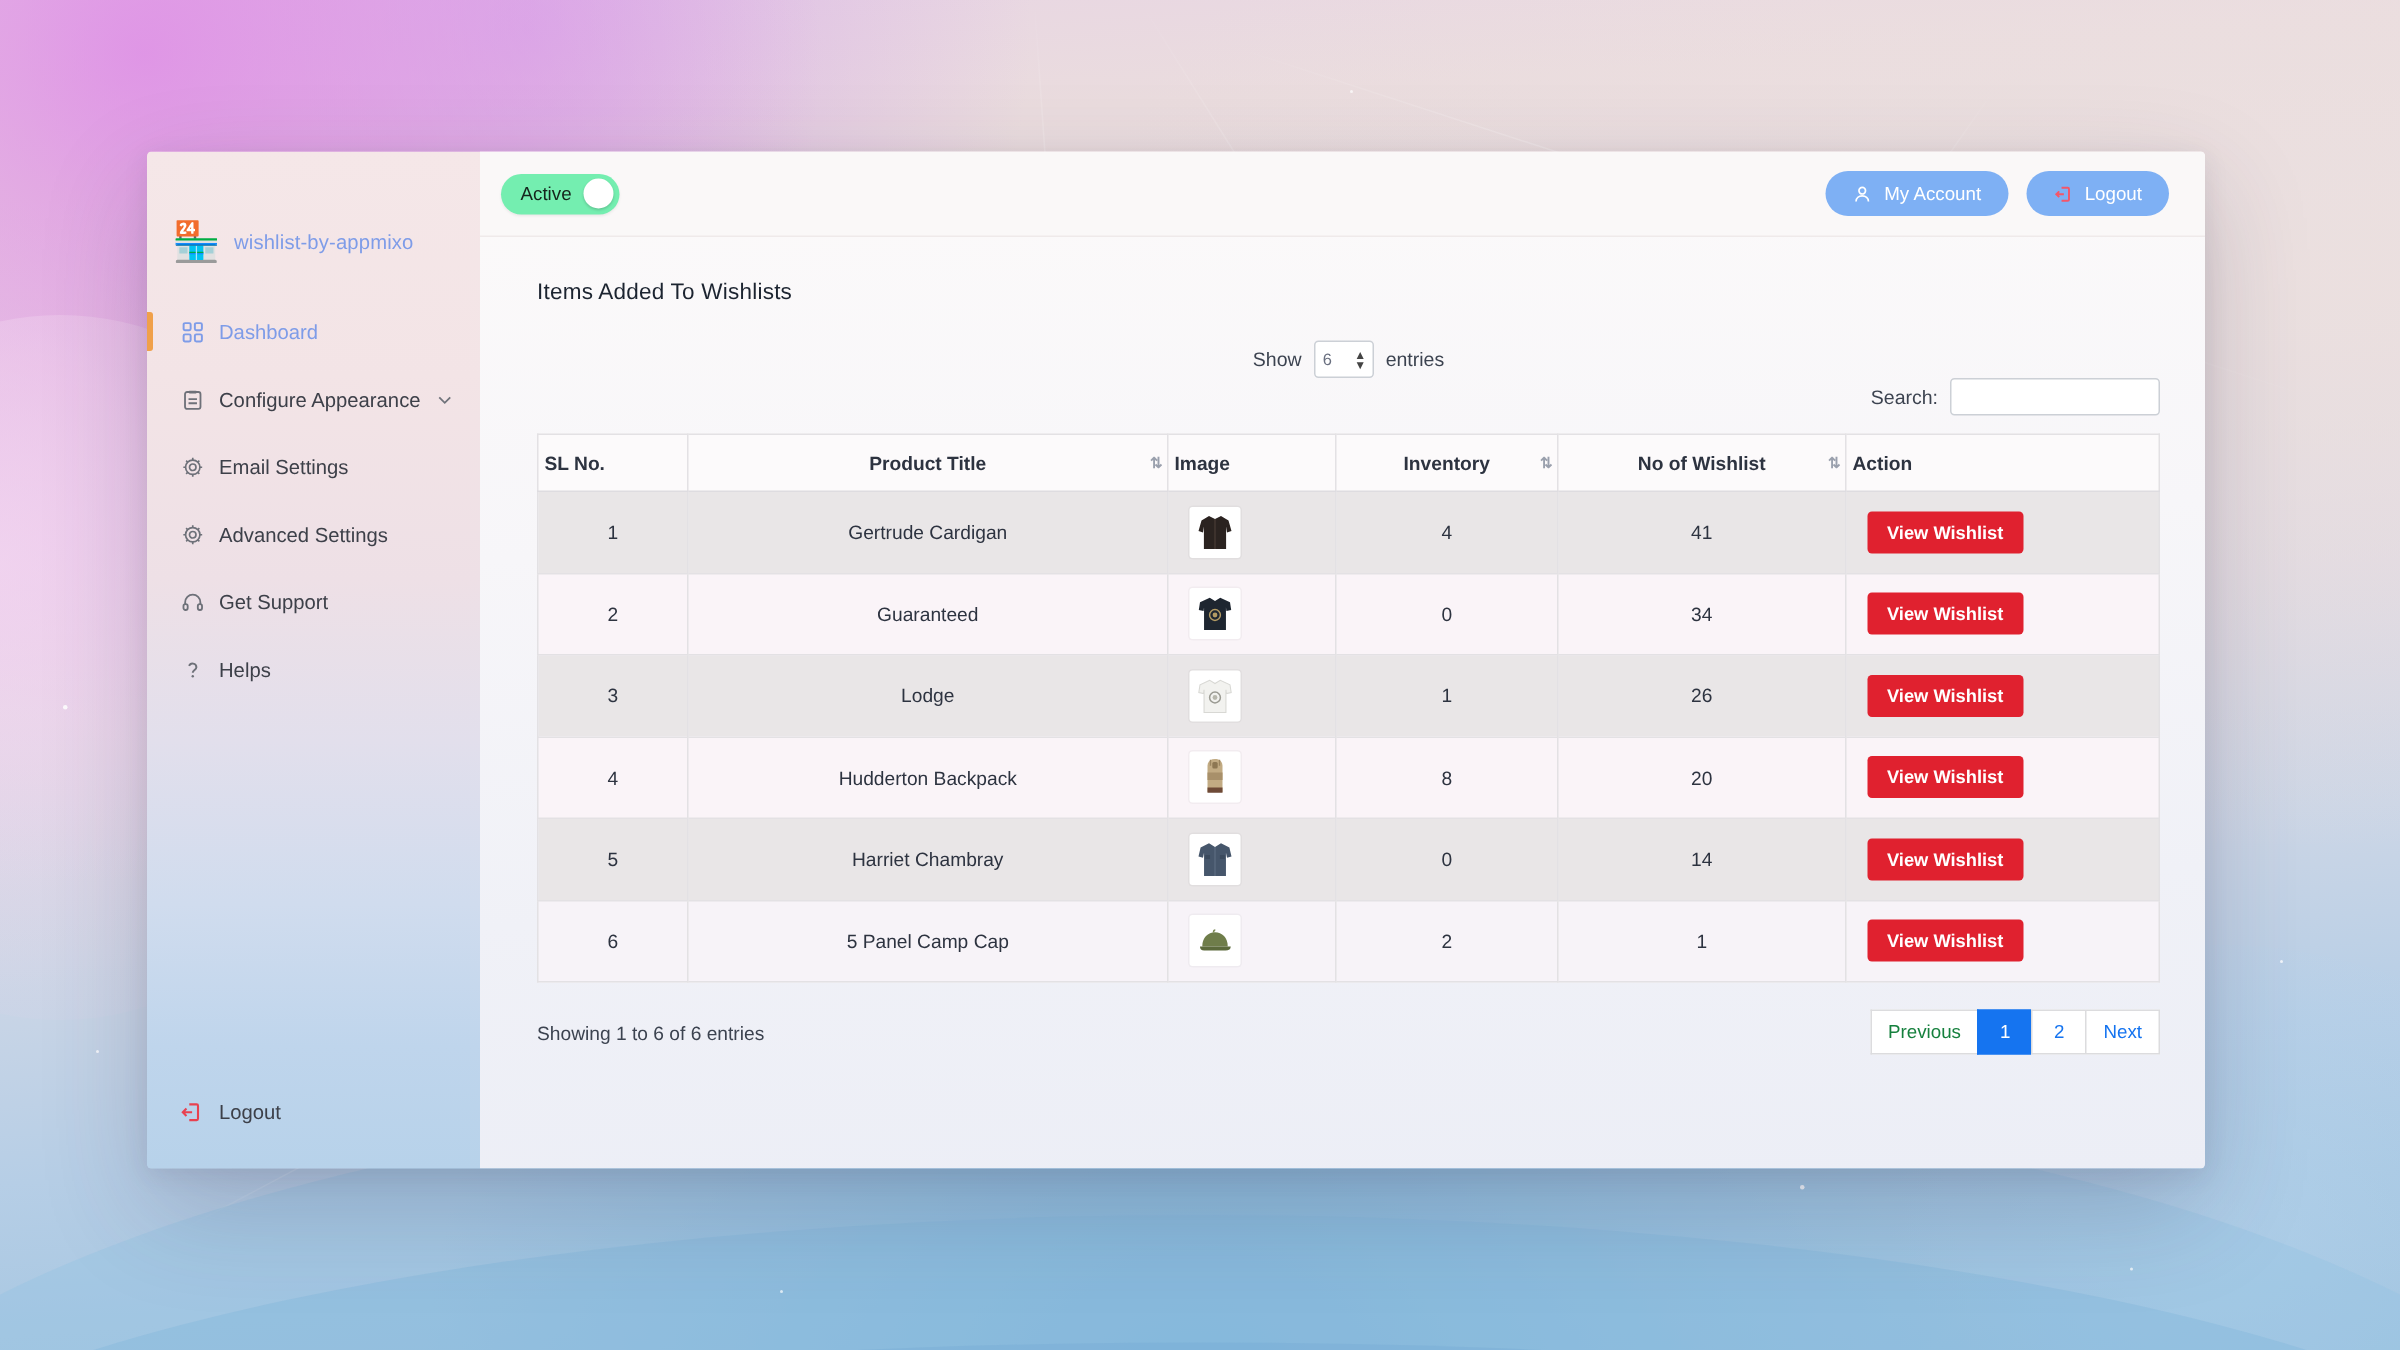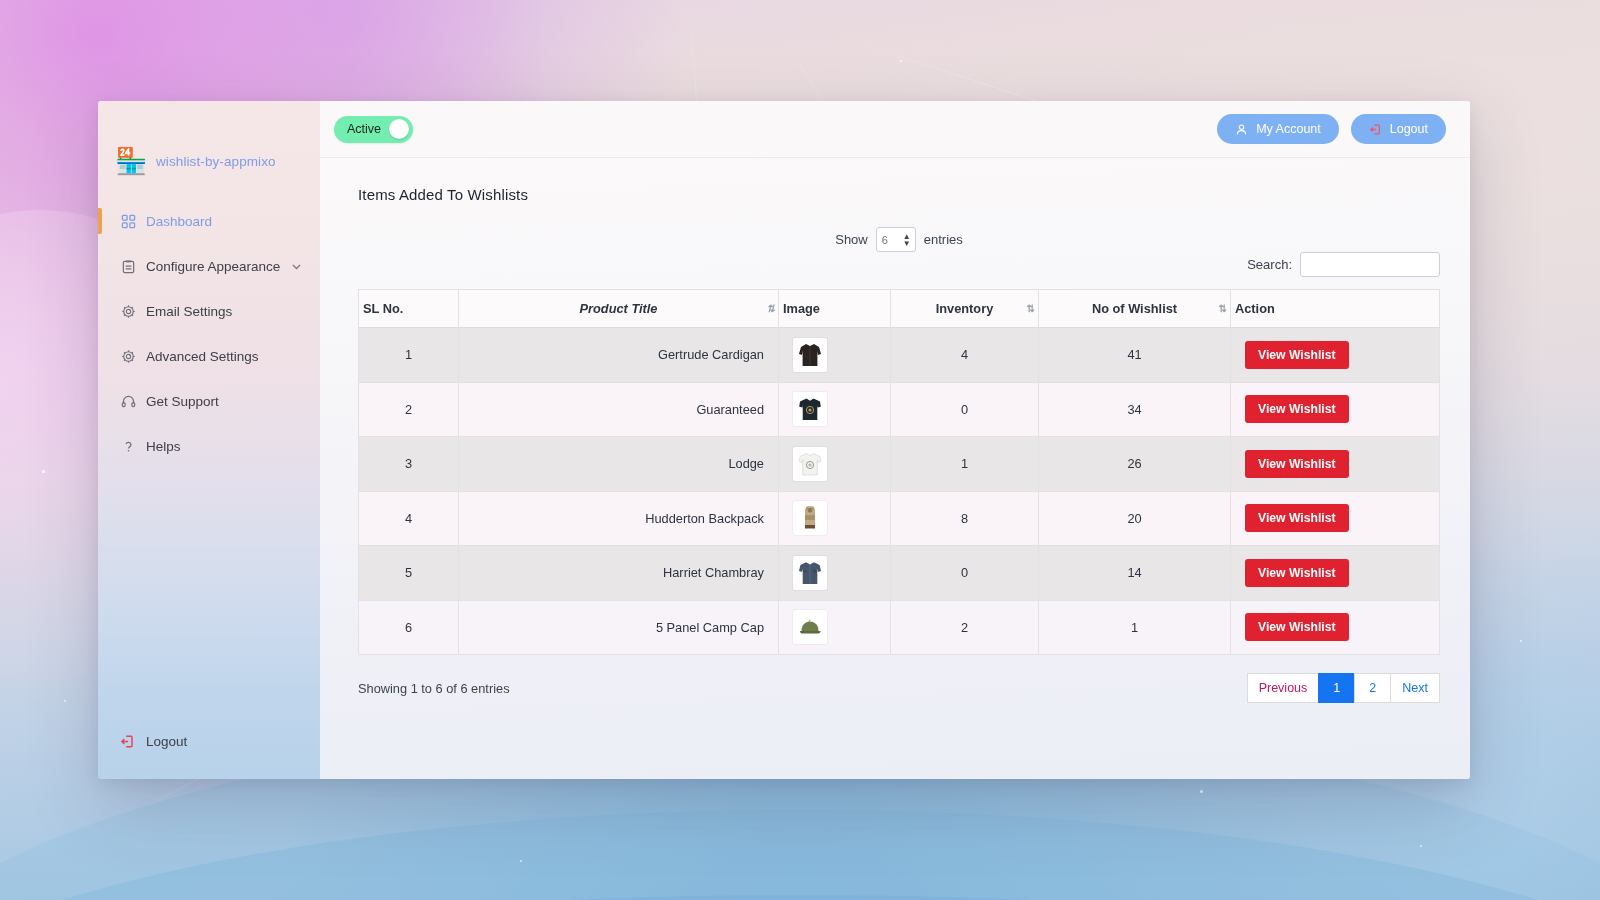--- a/index.html
+++ b/index.html
@@ -317,21 +317,21 @@
   table.data thead th {
     background: #fcfafb;
     height: 38px;
     font-weight: 700;
     padding: 0 4px;
     vertical-align: middle;
     border-bottom: 1px solid #dedce0;
     white-space: nowrap;
   }
   th.c-sl   { width: 100px; text-align: left; }
-  th.c-title{ width: 320px; text-align: left; font-style: italic; }
+  th.c-title{ width: 320px; text-align: left; }
   th.c-img  { width: 112px; text-align: left; }
   th.c-inv  { width: 148px; text-align: center; }
   th.c-wish { width: 192px; text-align: center; }
   th.c-act  { text-align: left; }
 
   .th-inner { display: flex; align-items: center; }
   .th-inner.center { justify-content: center; }
   .sort-ico {
     margin-left: auto;
     color: #9aa0ad;
@@ -339,21 +339,21 @@
     letter-spacing: -1px;
     padding-left: 10px;
   }
 
   table.data tbody tr { height: 54.5px; }
   table.data tbody tr:nth-child(odd)  { background: #e9e6e7; }
   table.data tbody tr:nth-child(even) { background: #faf4f8; }
   table.data tbody tr:last-child      { background: #f7f3f8; }
   table.data tbody td { padding: 0 14px; vertical-align: middle; }
   td.v-sl    { text-align: center; }
-  td.v-title { text-align: right; }
+  td.v-title { text-align: center; }
   td.v-img   { text-align: left; padding-left: 28px; }
   td.v-inv   { text-align: center; }
   td.v-wish  { text-align: center; }
   td.v-act   { text-align: left; }
 
   .thumb {
     width: 34px; height: 34px;
     background: #fff;
     border-radius: 2px;
     display: inline-flex;
@@ -400,21 +400,21 @@
     border: 1px solid #dcdcde;
     border-right: none;
     background: #fff;
     color: #1574f0;
     font-size: 12.5px;
     font-family: inherit;
     cursor: pointer;
     padding: 0 11px;
   }
   .page-btn:last-child { border-right: 1px solid #dcdcde; }
-  .page-btn.disabled { color: #be185d; cursor: default; text-align: center; }
+  .page-btn.disabled { color: #15803d; cursor: default; text-align: center; }
   .page-btn.active {
     background: #1574f0;
     border-color: #1574f0;
     color: #fff;
   }
 </style>
 </head>
 <body>
 
 <div id="desktop">

